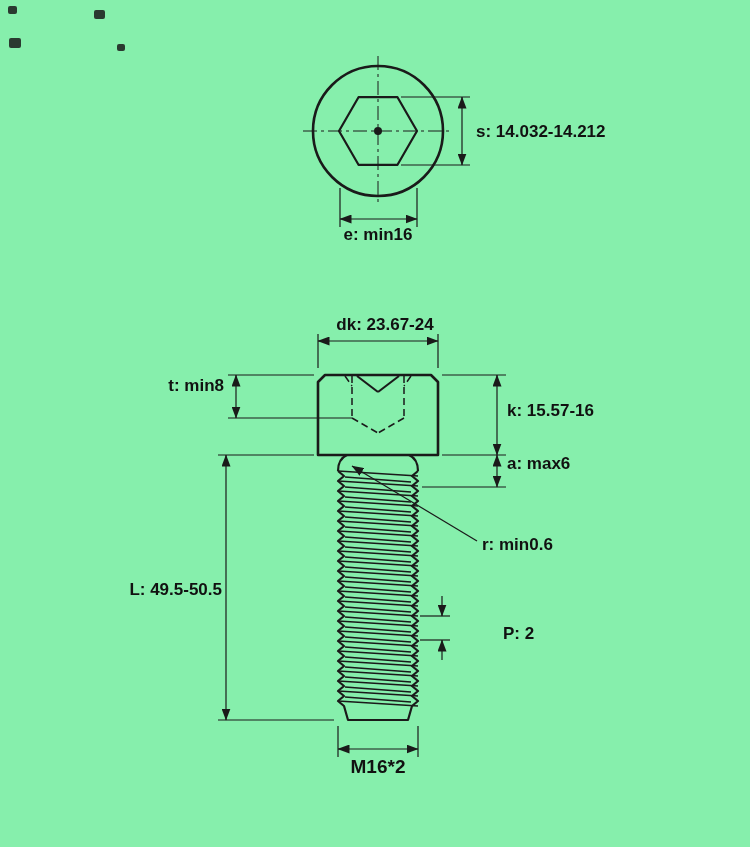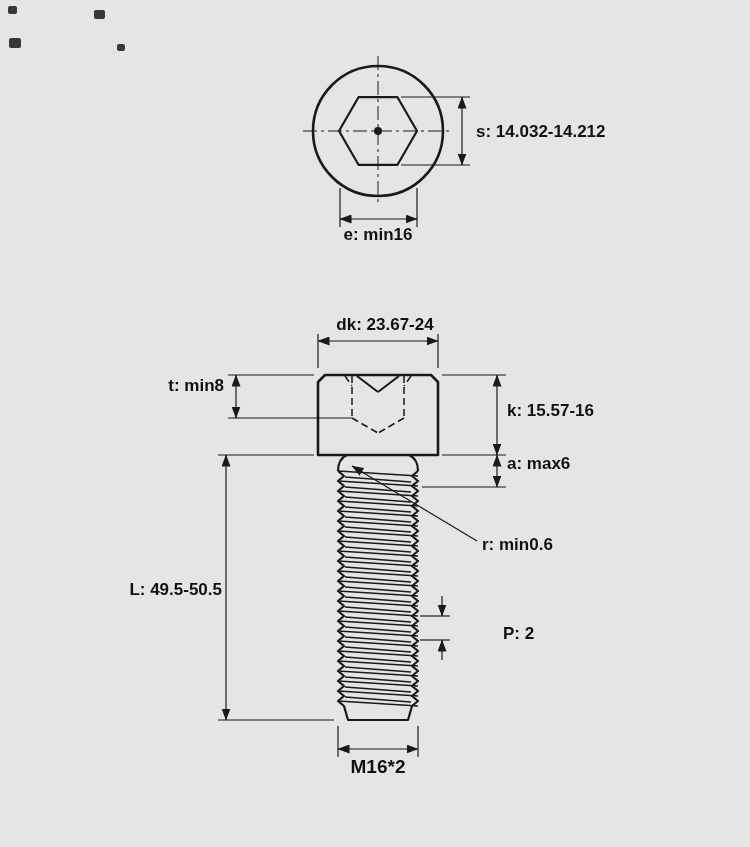--- a/index.html
+++ b/index.html
@@ -1,16 +1,16 @@
 <!DOCTYPE html>
 <html><head>
 <meta charset="utf-8">
 <style>
   html,body{margin:0;padding:0;background:#ffffff;}
-  .stage{position:relative;width:750px;height:847px;background:#e5e5e5;overflow:hidden;
+  .stage{position:relative;width:750px;height:847px;background:#86efac;overflow:hidden;
          font-family:"Liberation Sans", sans-serif;}
   svg{display:block;}
   
   .ol{stroke:#1a1a1a;stroke-width:2.6;fill:none;stroke-linejoin:round;stroke-linecap:round;}
   .ol2{stroke:#1a1a1a;stroke-width:2.2;fill:none;stroke-linejoin:round;}
   .tl{stroke:#1a1a1a;stroke-width:1.2;fill:none;}
   .hid{stroke:#1a1a1a;stroke-width:1.5;fill:none;stroke-dasharray:7 4;}
   .cl{stroke:#1a1a1a;stroke-width:1;fill:none;stroke-dasharray:14 4 3 4;}
   .thr{stroke:#1a1a1a;stroke-width:1.5;fill:none;}
   text{font-family:"Liberation Sans", sans-serif;font-weight:700;font-size:17px;fill:#111111;}

